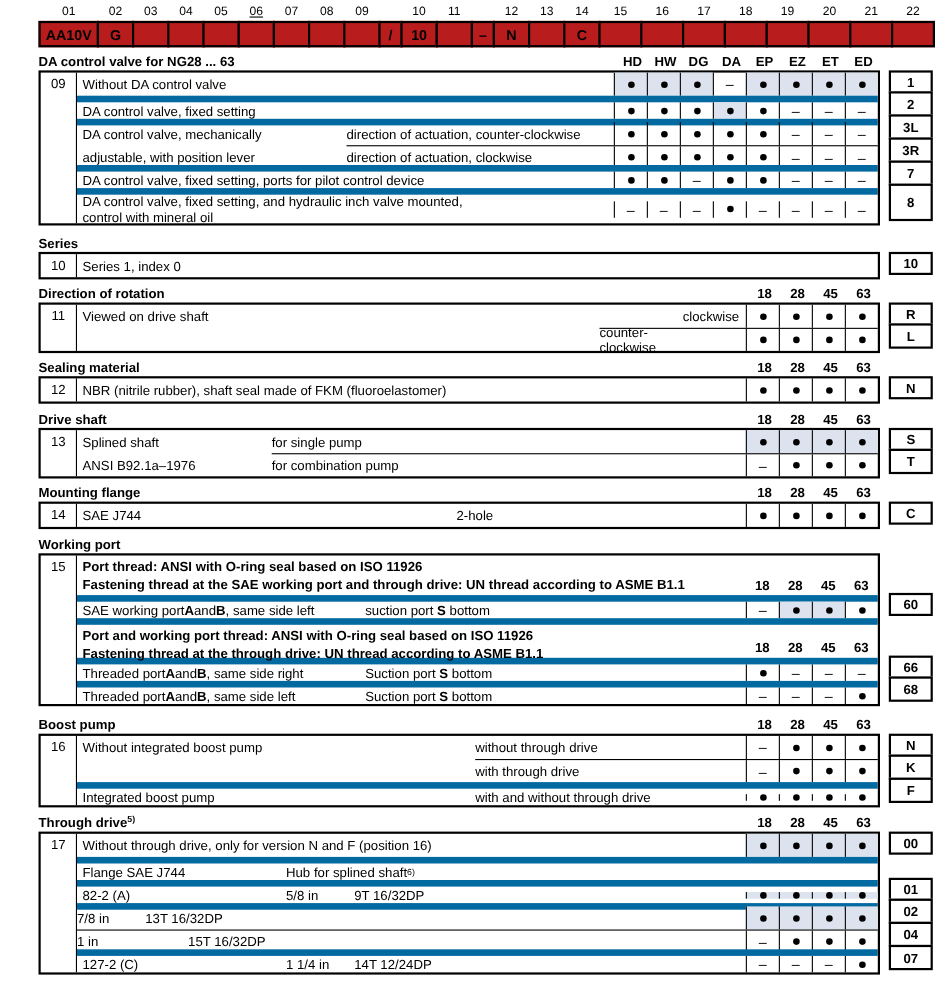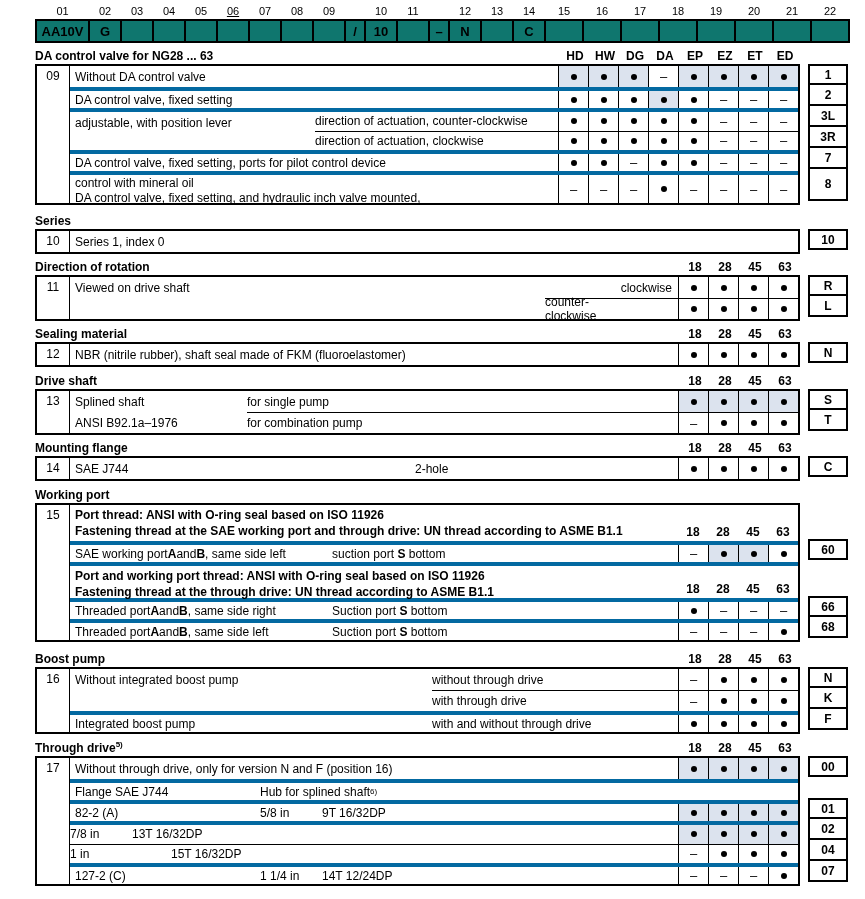--- a/index.html
+++ b/index.html
@@ -4,32 +4,32 @@
 <style>
   html,body{margin:0;padding:0;background:#fff;}
   .page{width:865px;height:899px;background:#fff;font-family:"Liberation Sans",sans-serif;
         font-size:12px;color:#000;overflow:hidden;position:relative;}
   
   .strip{margin:4px 0 0 35px;display:flex;}
   .scol{flex:none;}
   .scol+.scol{margin-left:-2px;}
   .slab{height:15px;font-size:11px;text-align:center;line-height:15px;}
   .sbox{height:24px;border:2px solid #000;box-sizing:border-box;display:flex;align-items:center;
-        justify-content:center;font-weight:bold;font-size:13px;background:#0f766e;}
+        justify-content:center;font-weight:bold;font-size:13px;background:#b91c1c;}
   
   .hdr{position:relative;margin:21px 0 1px 35px;height:14px;font-weight:bold;font-size:12px;line-height:14px;}
   .nums{display:flex;}
   .hdr .nums{position:absolute;top:0;}
   .cn{width:30px;text-align:center;flex:none;font-weight:bold;}
   
   .tbl{position:relative;width:813px;margin-left:35px;}
   .main{width:765px;border:2px solid #000;box-sizing:border-box;display:flex;background:#fff;}
   .numcol{flex:none;width:33px;border-right:1px solid #000;text-align:center;padding-top:3px;box-sizing:border-box;}
   .rcol{flex:1;display:flex;flex-direction:column;min-width:0;}
-  .rcol>*+*{border-top:4px solid #0369a1;}
+  .rcol>*+*{border-top:6px solid #0369a1;align-items:center;}
   .r,.grp{display:flex;box-sizing:border-box;}
   .h21{height:21px;}.h32{height:32px;}.h36{height:36px;}.h42{height:42px;}
   .desc{flex:1;display:flex;align-items:center;padding-left:5px;min-width:0;}
   .desc2{flex:1;padding:1px 0 0 5px;line-height:15px;}
   .left{flex:none;box-sizing:border-box;padding-left:5px;line-height:21px;padding-top:1px;}
   .subs{flex:1;display:flex;flex-direction:column;min-width:0;}
   .subs>*+*{border-top:1px solid #000;gap:39px;}
   .sub{display:flex;height:21px;box-sizing:border-box;}
   .lbl{flex:1;display:flex;align-items:center;min-width:0;}
   .lbl.right{justify-content:flex-end;padding-right:6px;}
@@ -222,20 +222,21 @@
                 <div class="dc">
                   <span class="b"></span>
                 </div>
                 <div class="dc dashtxt">–</div>
                 <div class="dc dashtxt">–</div>
                 <div class="dc dashtxt">–</div>
               </div>
           </div>
           <div class="grp h42">
             <div class="left" style="width:245px">
+              <div>DA control valve, mechanically</div>
               <div>adjustable, with position lever</div>
             </div>
             <div class="subs">
               <div class="sub">
                 <div class="lbl">direction of actuation, counter-clockwise</div>
                 <div class="nums" style="display:flex">
                     <div class="dc">
                       <span class="b"></span>
                     </div>
                     <div class="dc">
@@ -296,22 +297,22 @@
                 <div class="dc">
                   <span class="b"></span>
                 </div>
                 <div class="dc dashtxt">–</div>
                 <div class="dc dashtxt">–</div>
                 <div class="dc dashtxt">–</div>
               </div>
           </div>
           <div class="r h32">
             <div class="desc2">
+              <div>DA control valve, fixed setting, and hydraulic inch valve mounted,</div>
               <div>control with mineral oil</div>
-              <div>DA control valve, fixed setting, and hydraulic inch valve mounted,</div>
             </div>
             <div class="nums" style="display:flex">
                 <div class="dc dashtxt">–</div>
                 <div class="dc dashtxt">–</div>
                 <div class="dc dashtxt">–</div>
                 <div class="dc">
                   <span class="b"></span>
                 </div>
                 <div class="dc dashtxt">–</div>
                 <div class="dc dashtxt">–</div>

